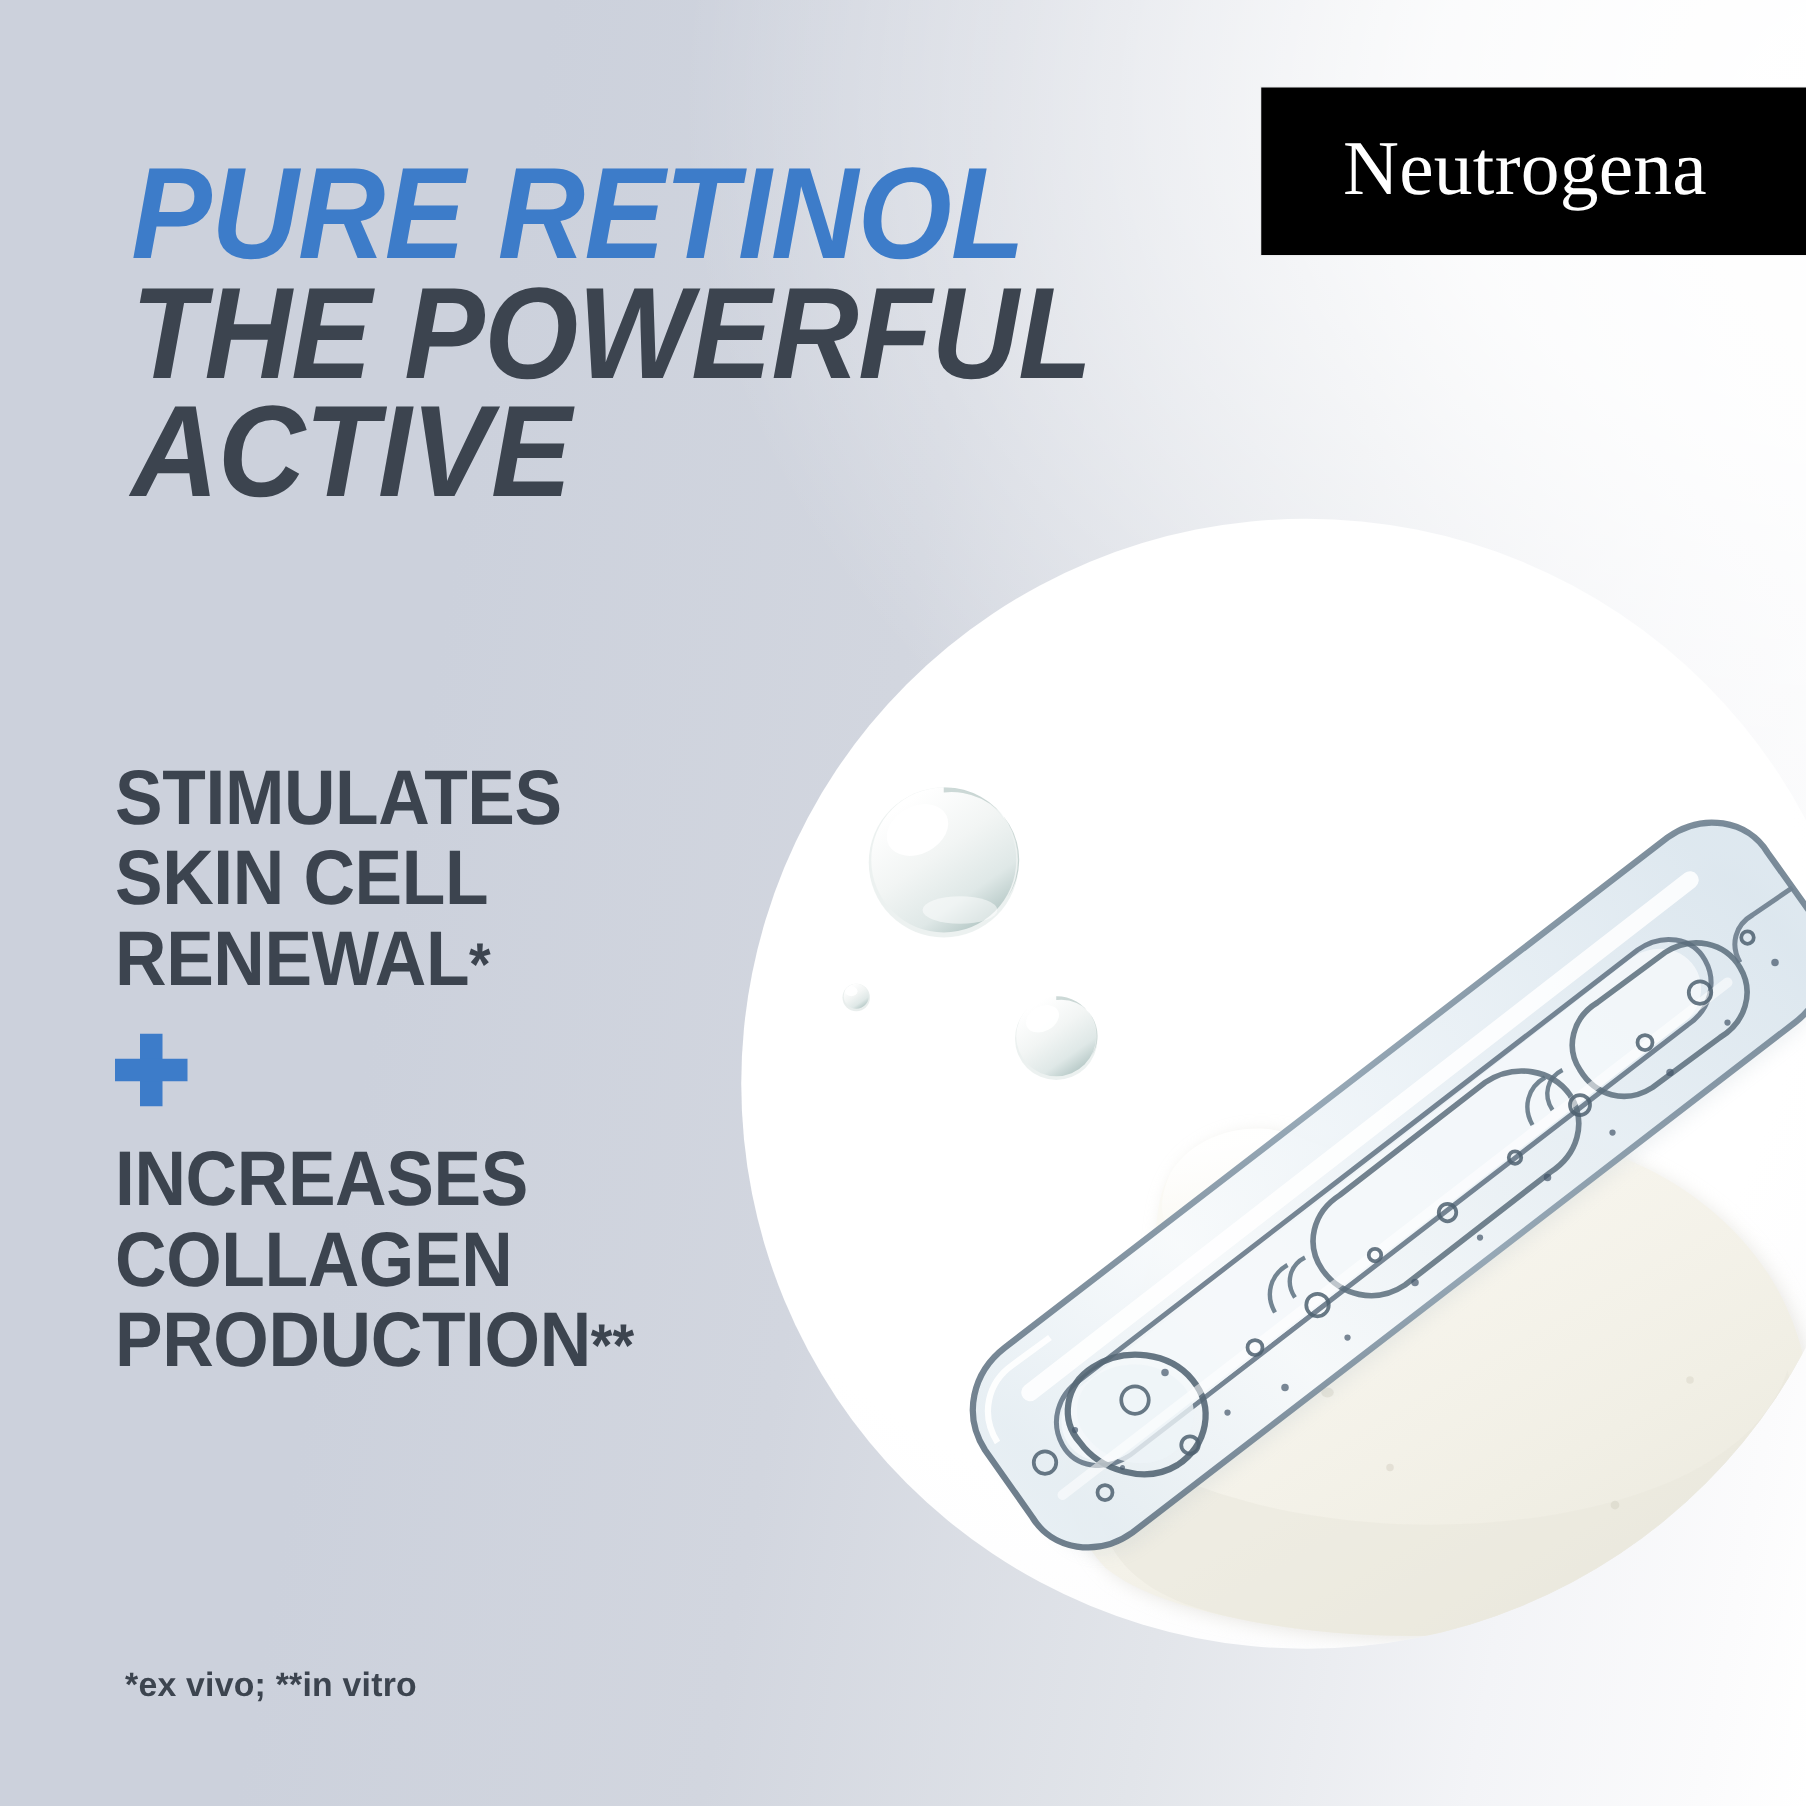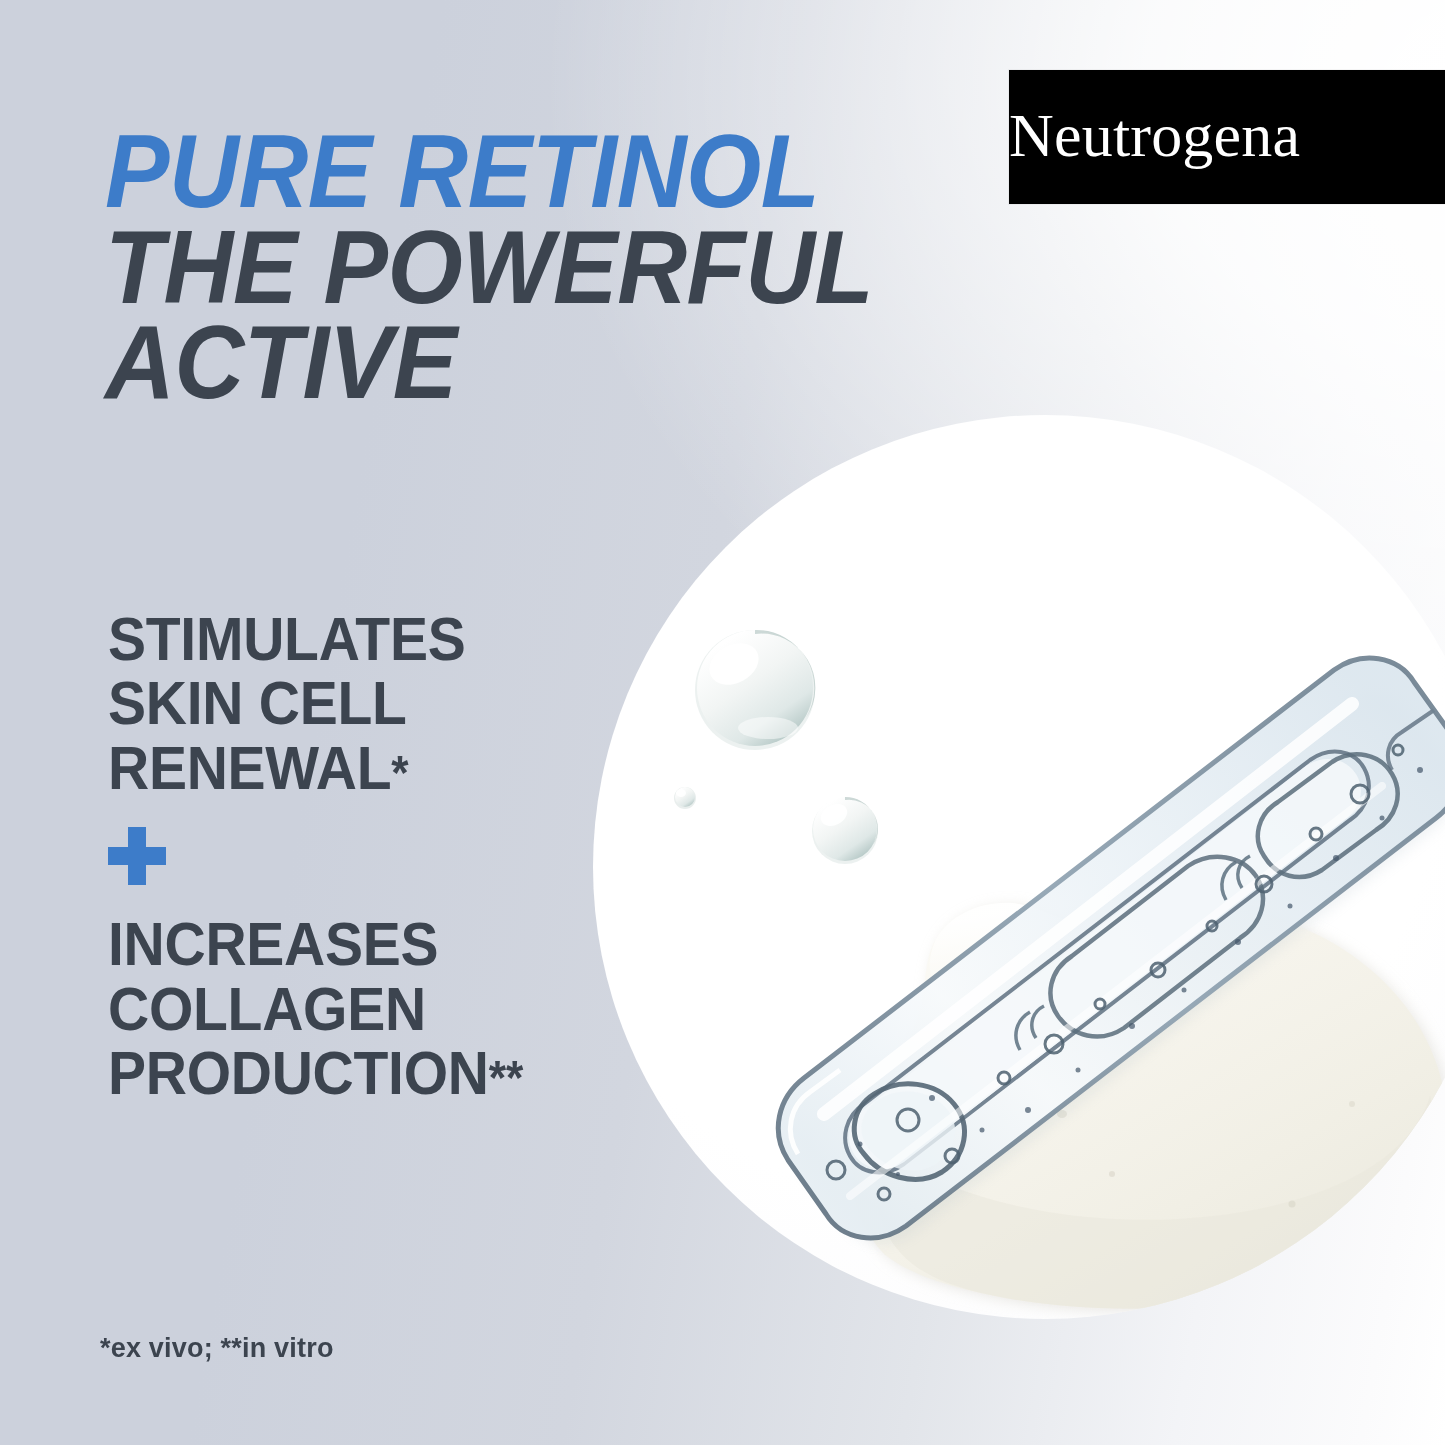--- a/index.html
+++ b/index.html
@@ -30,21 +30,21 @@
   #photo svg { display:block; width:100%; height:100%; overflow:visible; }
 
   
   #logo-box {
     position:absolute;
     left:1009px; top:70px;
     width:436px; height:134px;
     background:#000000;
     display:flex;
     align-items:center;
-    justify-content:flex-start;
+    justify-content:center;
     box-shadow:0 0 0 1px rgba(0,0,0,0.04);
   }
   #logo-word {
     color:#ffffff;
     font-family:"Liberation Serif", "DejaVu Serif", serif;
     font-size:62px;
     line-height:1;
     letter-spacing:0.2px;
     white-space:nowrap;
     position:relative;
@@ -75,21 +75,21 @@
     transform:scaleX(0.93);
     transform-origin:left center;
     white-space:nowrap;
   }
   #head-1 { color:#3d7cc9; }
   #head-2, #head-3 { color:#3c444f; }
 
   
   #claims {
     position:absolute;
-    left:108px; top:607px;
+    left:92px; top:607px;
     width:560px;
   }
   .claim-line {
     font-family:"Liberation Sans Narrow","Liberation Sans", sans-serif;
     font-weight:bold;
     font-size:62px;
     line-height:1.04;
     letter-spacing:-0.3px;
     color:#3c444f;
     transform:scaleX(0.92);

